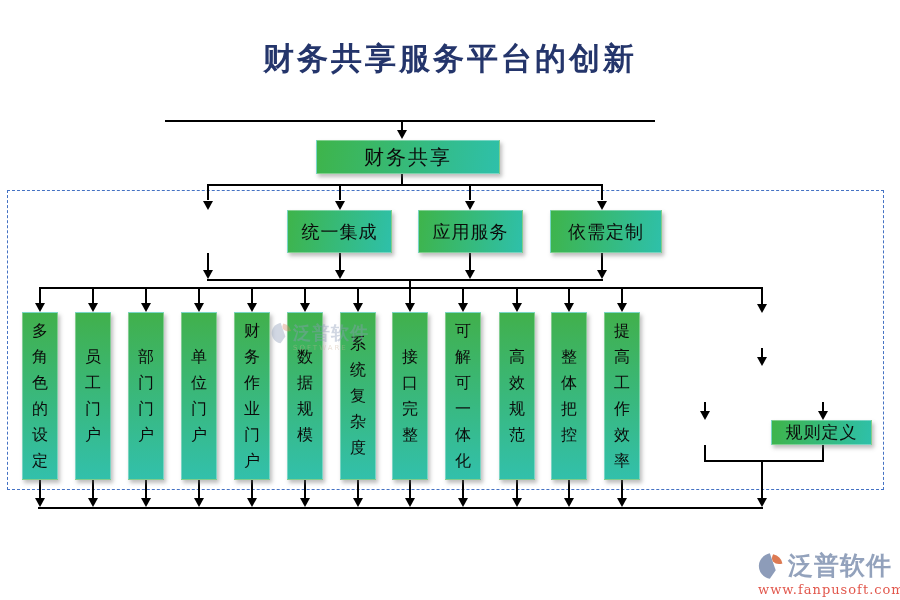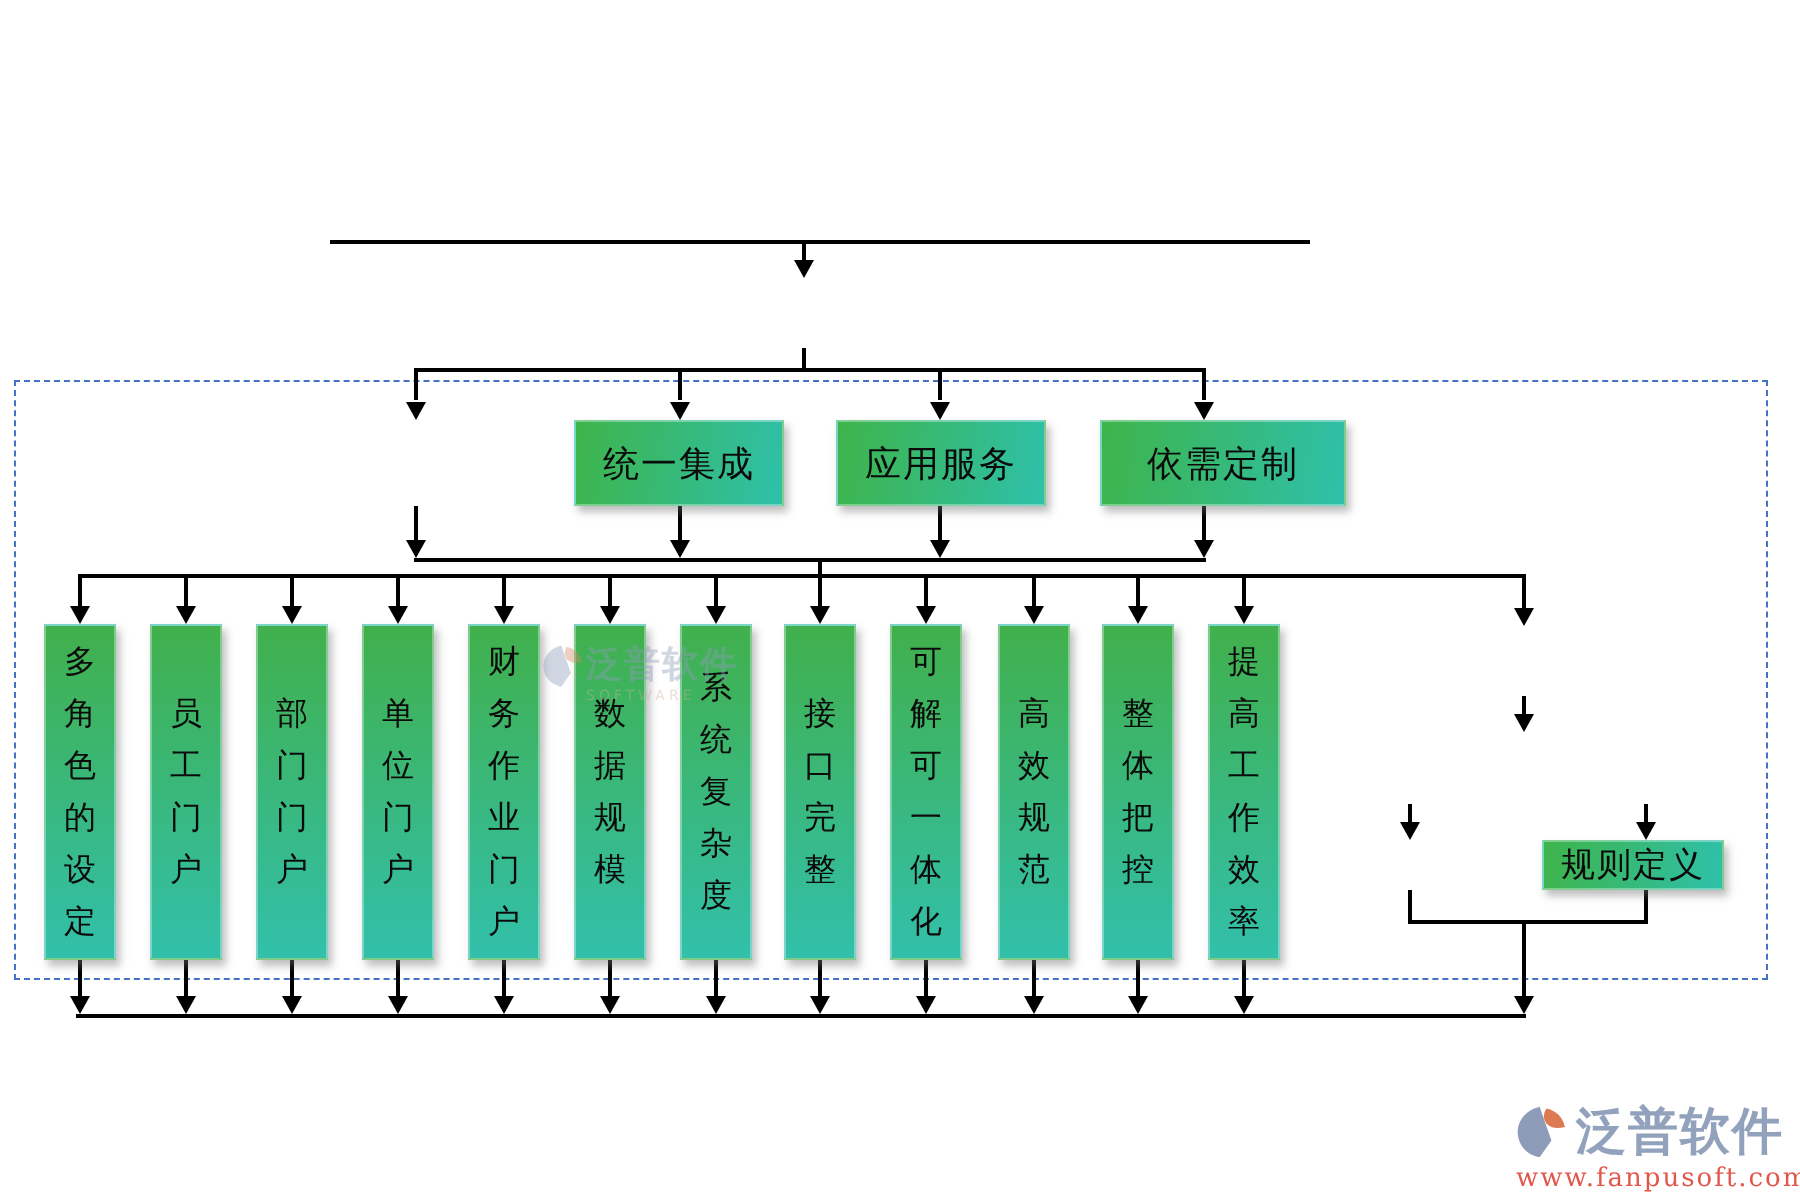--- a/index.html
+++ b/index.html
@@ -35,42 +35,44 @@
   .logo-row{display:flex;align-items:center;}
   .logo-name{font-size:25px;font-weight:bold;color:#93a2bc;letter-spacing:1px;margin-left:3px;}
   .logo-url{font-size:13px;color:#e2574c;letter-spacing:1px;margin-top:0px;text-align:right;}
   .z{z-index:3;}
 </style>
 </head>
 <body>
 
 <div class="stage">
 
+  <div class="title">财务共享服务平台的创新</div>
 
   <div class="frame"></div>
 
   <div class="hl" style="left:165px;top:120px;width:490px;"></div>
   <div class="vl" style="left:401px;top:122px;height:9px;"></div>
   <div class="ar" style="left:397px;top:130px;"></div>
 
+  <div class="box h root z" style="left:316px;top:140px;width:184px;height:34px;">财务共享</div>
 
   <div class="vl" style="left:401px;top:174px;height:11px;"></div>
   <div class="hl" style="left:207px;top:184px;width:396px;"></div>
   <div class="vl" style="left:207px;top:186px;height:14px;"></div>
   <div class="ar" style="left:203px;top:201px;"></div>
   <div class="vl" style="left:339px;top:186px;height:14px;"></div>
   <div class="ar" style="left:335px;top:201px;"></div>
   <div class="vl" style="left:469px;top:186px;height:14px;"></div>
   <div class="ar" style="left:465px;top:201px;"></div>
   <div class="vl" style="left:601px;top:186px;height:14px;"></div>
   <div class="ar" style="left:597px;top:201px;"></div>
 
   <div class="box h lv2 z" style="left:418px;top:210px;width:105px;height:43px;">应用服务</div>
   <div class="box h lv2 z" style="left:287px;top:210px;width:105px;height:43px;">统一集成</div>
-  <div class="box h lv2 z" style="left:550px;top:210px;width:123px;height:43px;">依需定制</div>
+  <div class="box h lv2 z" style="left:550px;top:210px;width:112px;height:43px;">依需定制</div>
 
   <div class="vl" style="left:207px;top:253px;height:17px;"></div>
   <div class="ar" style="left:203px;top:270px;"></div>
   <div class="vl" style="left:339px;top:253px;height:17px;"></div>
   <div class="ar" style="left:335px;top:270px;"></div>
   <div class="vl" style="left:469px;top:253px;height:17px;"></div>
   <div class="ar" style="left:465px;top:270px;"></div>
   <div class="vl" style="left:601px;top:253px;height:17px;"></div>
   <div class="ar" style="left:597px;top:270px;"></div>
   <div class="hl" style="left:207px;top:279px;width:396px;"></div>
@@ -142,21 +144,21 @@
   <div class="hl" style="left:38px;top:507px;width:725px;"></div>
 
   <div class="vl" style="left:761px;top:289px;height:15px;"></div>
   <div class="ar" style="left:757px;top:304px;"></div>
   <div class="vl" style="left:761px;top:348px;height:9px;"></div>
   <div class="ar" style="left:757px;top:357px;"></div>
   <div class="vl" style="left:704px;top:402px;height:9px;"></div>
   <div class="ar" style="left:700px;top:411px;"></div>
   <div class="vl" style="left:822px;top:402px;height:9px;"></div>
   <div class="ar" style="left:818px;top:411px;"></div>
-  <div class="box h rbs z" style="left:771px;top:420px;width:91px;height:25px;">规则定义</div>
+  <div class="box h rbs z" style="left:771px;top:420px;width:101px;height:25px;">规则定义</div>
   <div class="vl" style="left:704px;top:445px;height:16px;"></div>
   <div class="vl" style="left:822px;top:445px;height:16px;"></div>
   <div class="hl" style="left:704px;top:460px;width:120px;"></div>
   <div class="vl" style="left:761px;top:462px;height:36px;"></div>
   <div class="ar" style="left:757px;top:498px;"></div>
 
   <div class="wmark">
     <svg width="22" height="22" viewBox="0 0 32 32">
       <path d="M14 1 C6 3 1 9 1 16 c0 8 6 14 13 15 L21 21 Z" fill="#8d9cb9"></path>
       <path d="M18 2 q9 2 11 11 q-7 2 -11 -2 q-3 -4 0 -9" fill="#d98a6a"></path>

